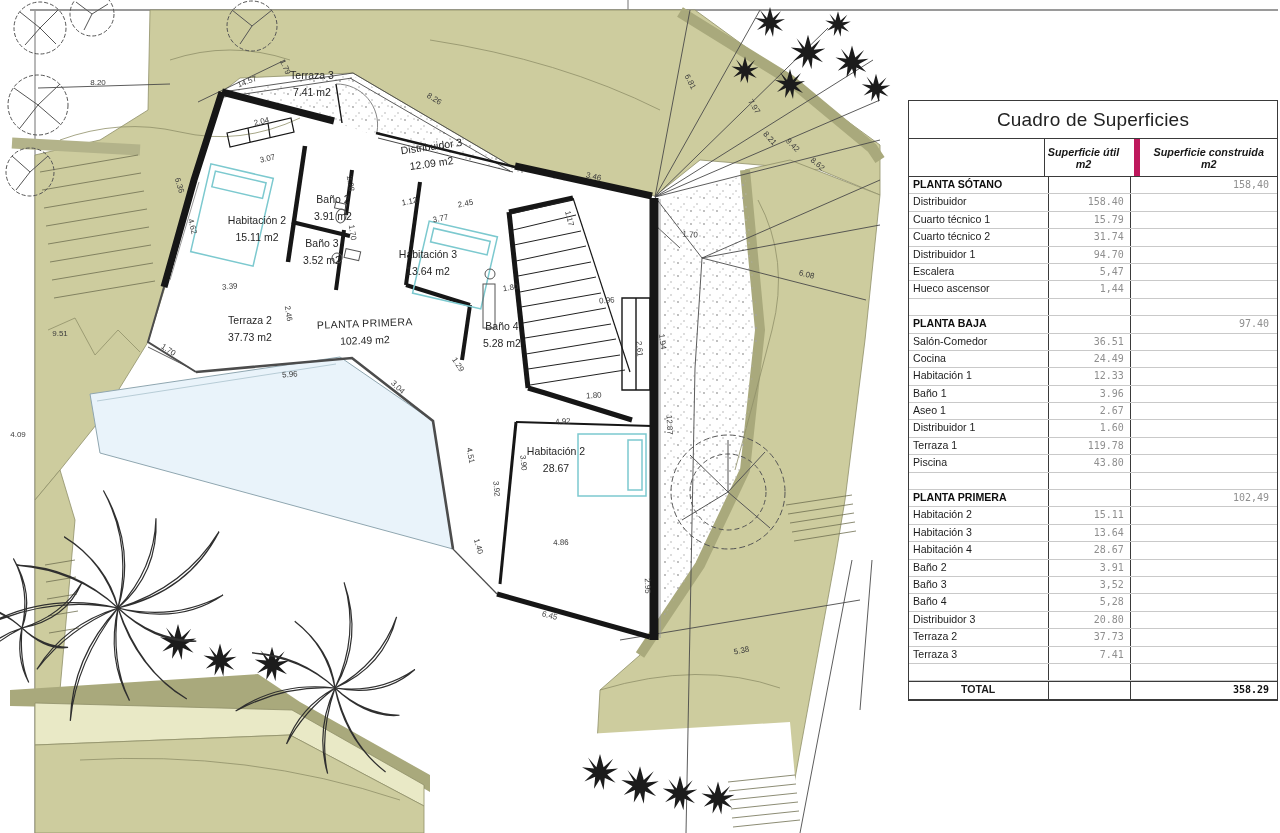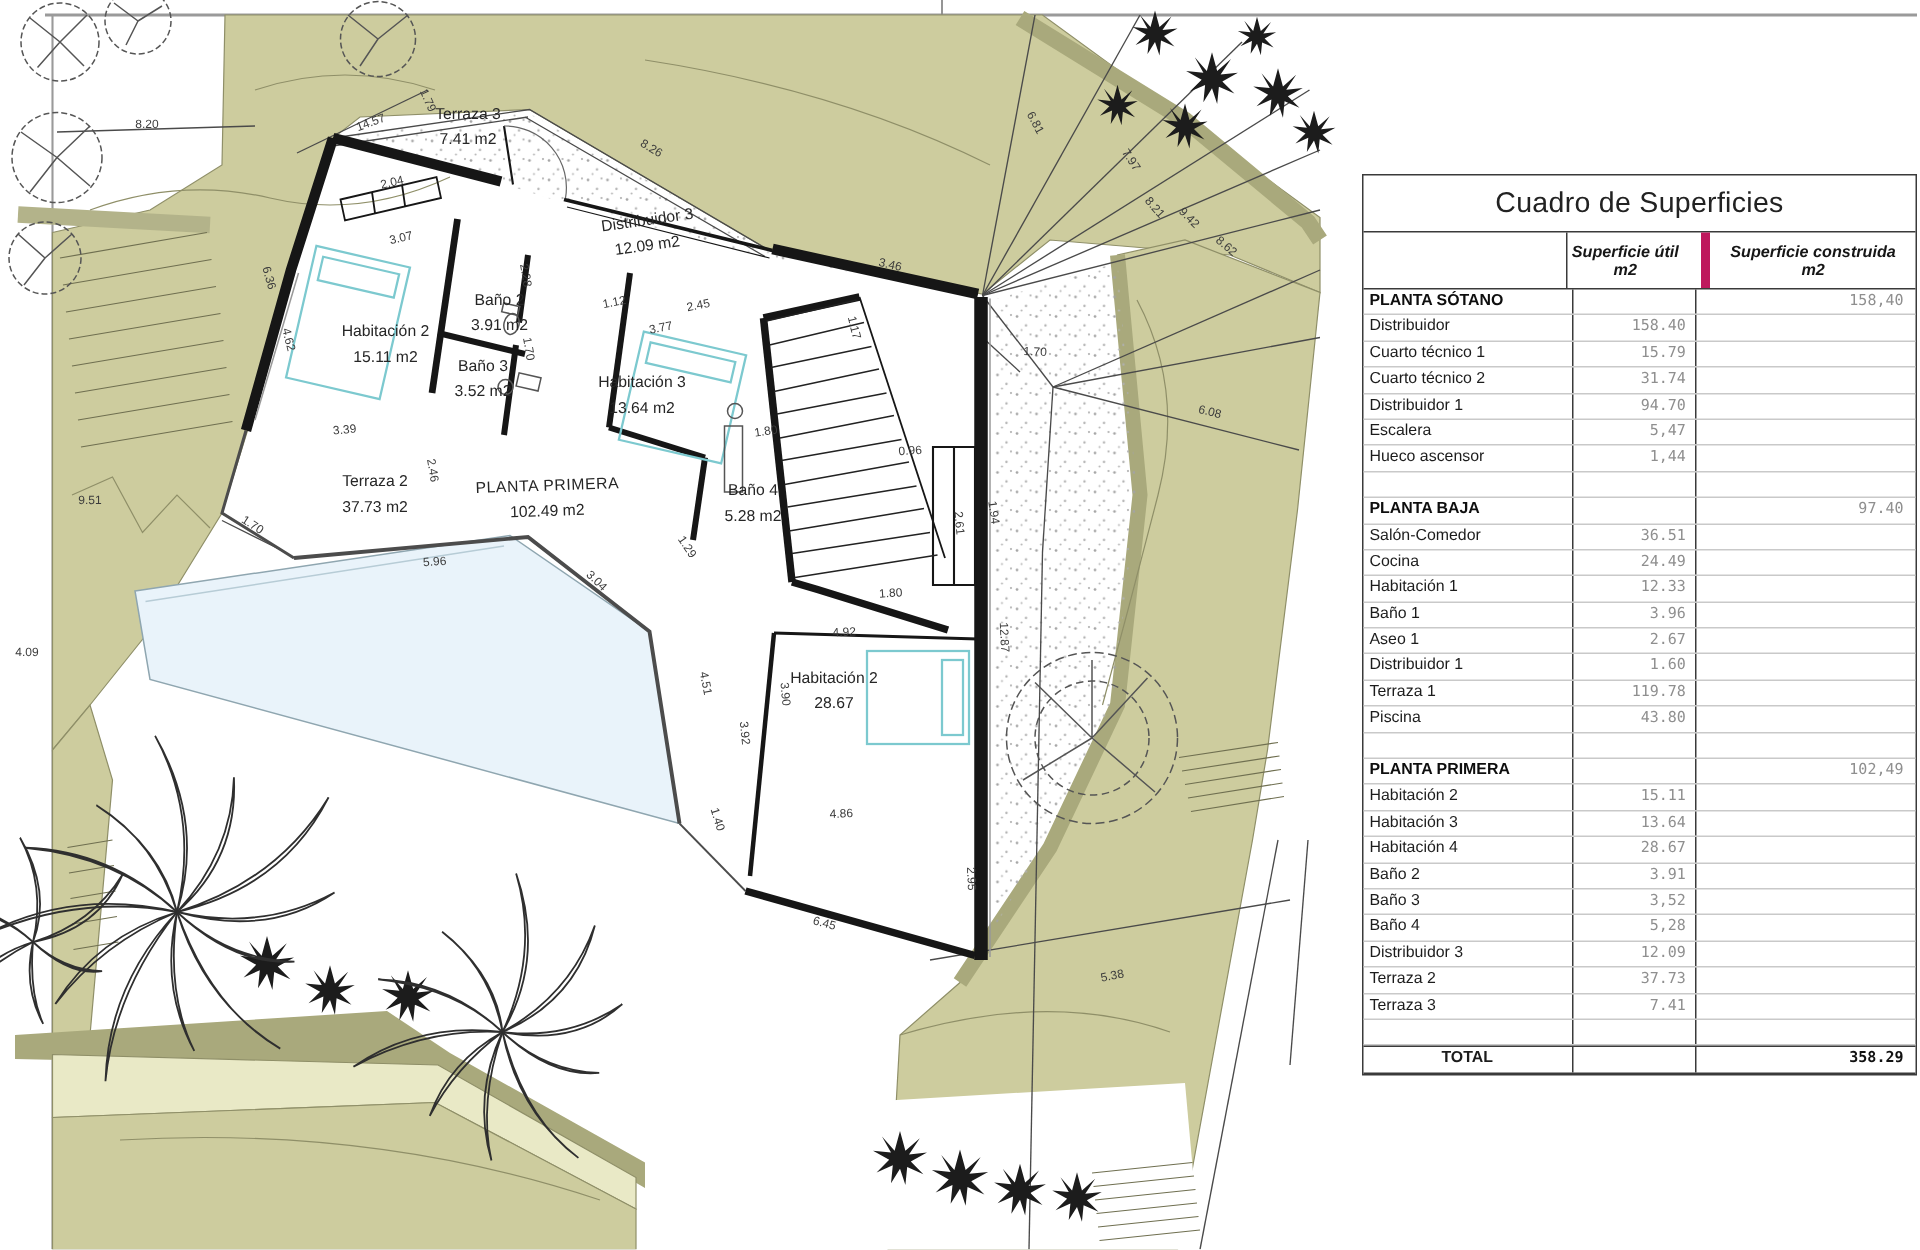--- a/index.html
+++ b/index.html
@@ -1,20 +1,20 @@
 <!DOCTYPE html>
 <html><head>
 <meta charset="utf-8">
 <style>
   html,body{margin:0;padding:0;background:#ffffff;}
   #canvas{position:relative;width:1280px;height:833px;overflow:hidden;background:#ffffff;
           font-family:"Liberation Sans",sans-serif;}
   #plan-svg{position:absolute;left:0;top:0;}
   
-  #area-table{position:absolute;left:908px;top:116px;width:370px;border:1.6px solid #3a3a3a;
+  #area-table{position:absolute;left:908px;top:100px;width:370px;border:1.6px solid #3a3a3a;
               background:#ffffff;box-sizing:border-box;}
   #tbl-title{height:37px;line-height:37px;text-align:center;font-size:19px;color:#222;
              border-bottom:1.4px solid #3a3a3a;letter-spacing:0.2px;}
   .hdr-row{display:flex;height:37px;border-bottom:1.4px solid #3a3a3a;font-style:italic;}
   .hdr-cell{box-sizing:border-box;font-size:10.8px;font-weight:bold;color:#161616;text-align:center;
             display:flex;flex-direction:column;justify-content:center;line-height:12px;}
   .c-label{width:140px;}
   .c-util{width:82px;border-left:1px solid #3a3a3a;}
   .c-built{width:148px;border-left:6px solid #be185d;margin-left:12px;}
   .trow{display:flex;height:16.4px;border-bottom:1px solid #c9c9c9;}
@@ -498,21 +498,21 @@
           <div class="tcell u"><span class="num">3,52</span></div>
           <div class="tcell b"></div>
         </div>
         <div class="trow ">
           <div class="tcell l">Baño 4</div>
           <div class="tcell u"><span class="num">5,28</span></div>
           <div class="tcell b"></div>
         </div>
         <div class="trow ">
           <div class="tcell l">Distribuidor 3</div>
-          <div class="tcell u"><span class="num">12.09</span></div>
+          <div class="tcell u"><span class="num">20.80</span></div>
           <div class="tcell b"></div>
         </div>
         <div class="trow ">
           <div class="tcell l">Terraza 2</div>
           <div class="tcell u"><span class="num">37.73</span></div>
           <div class="tcell b"></div>
         </div>
         <div class="trow ">
           <div class="tcell l">Terraza 3</div>
           <div class="tcell u"><span class="num">7.41</span></div>

